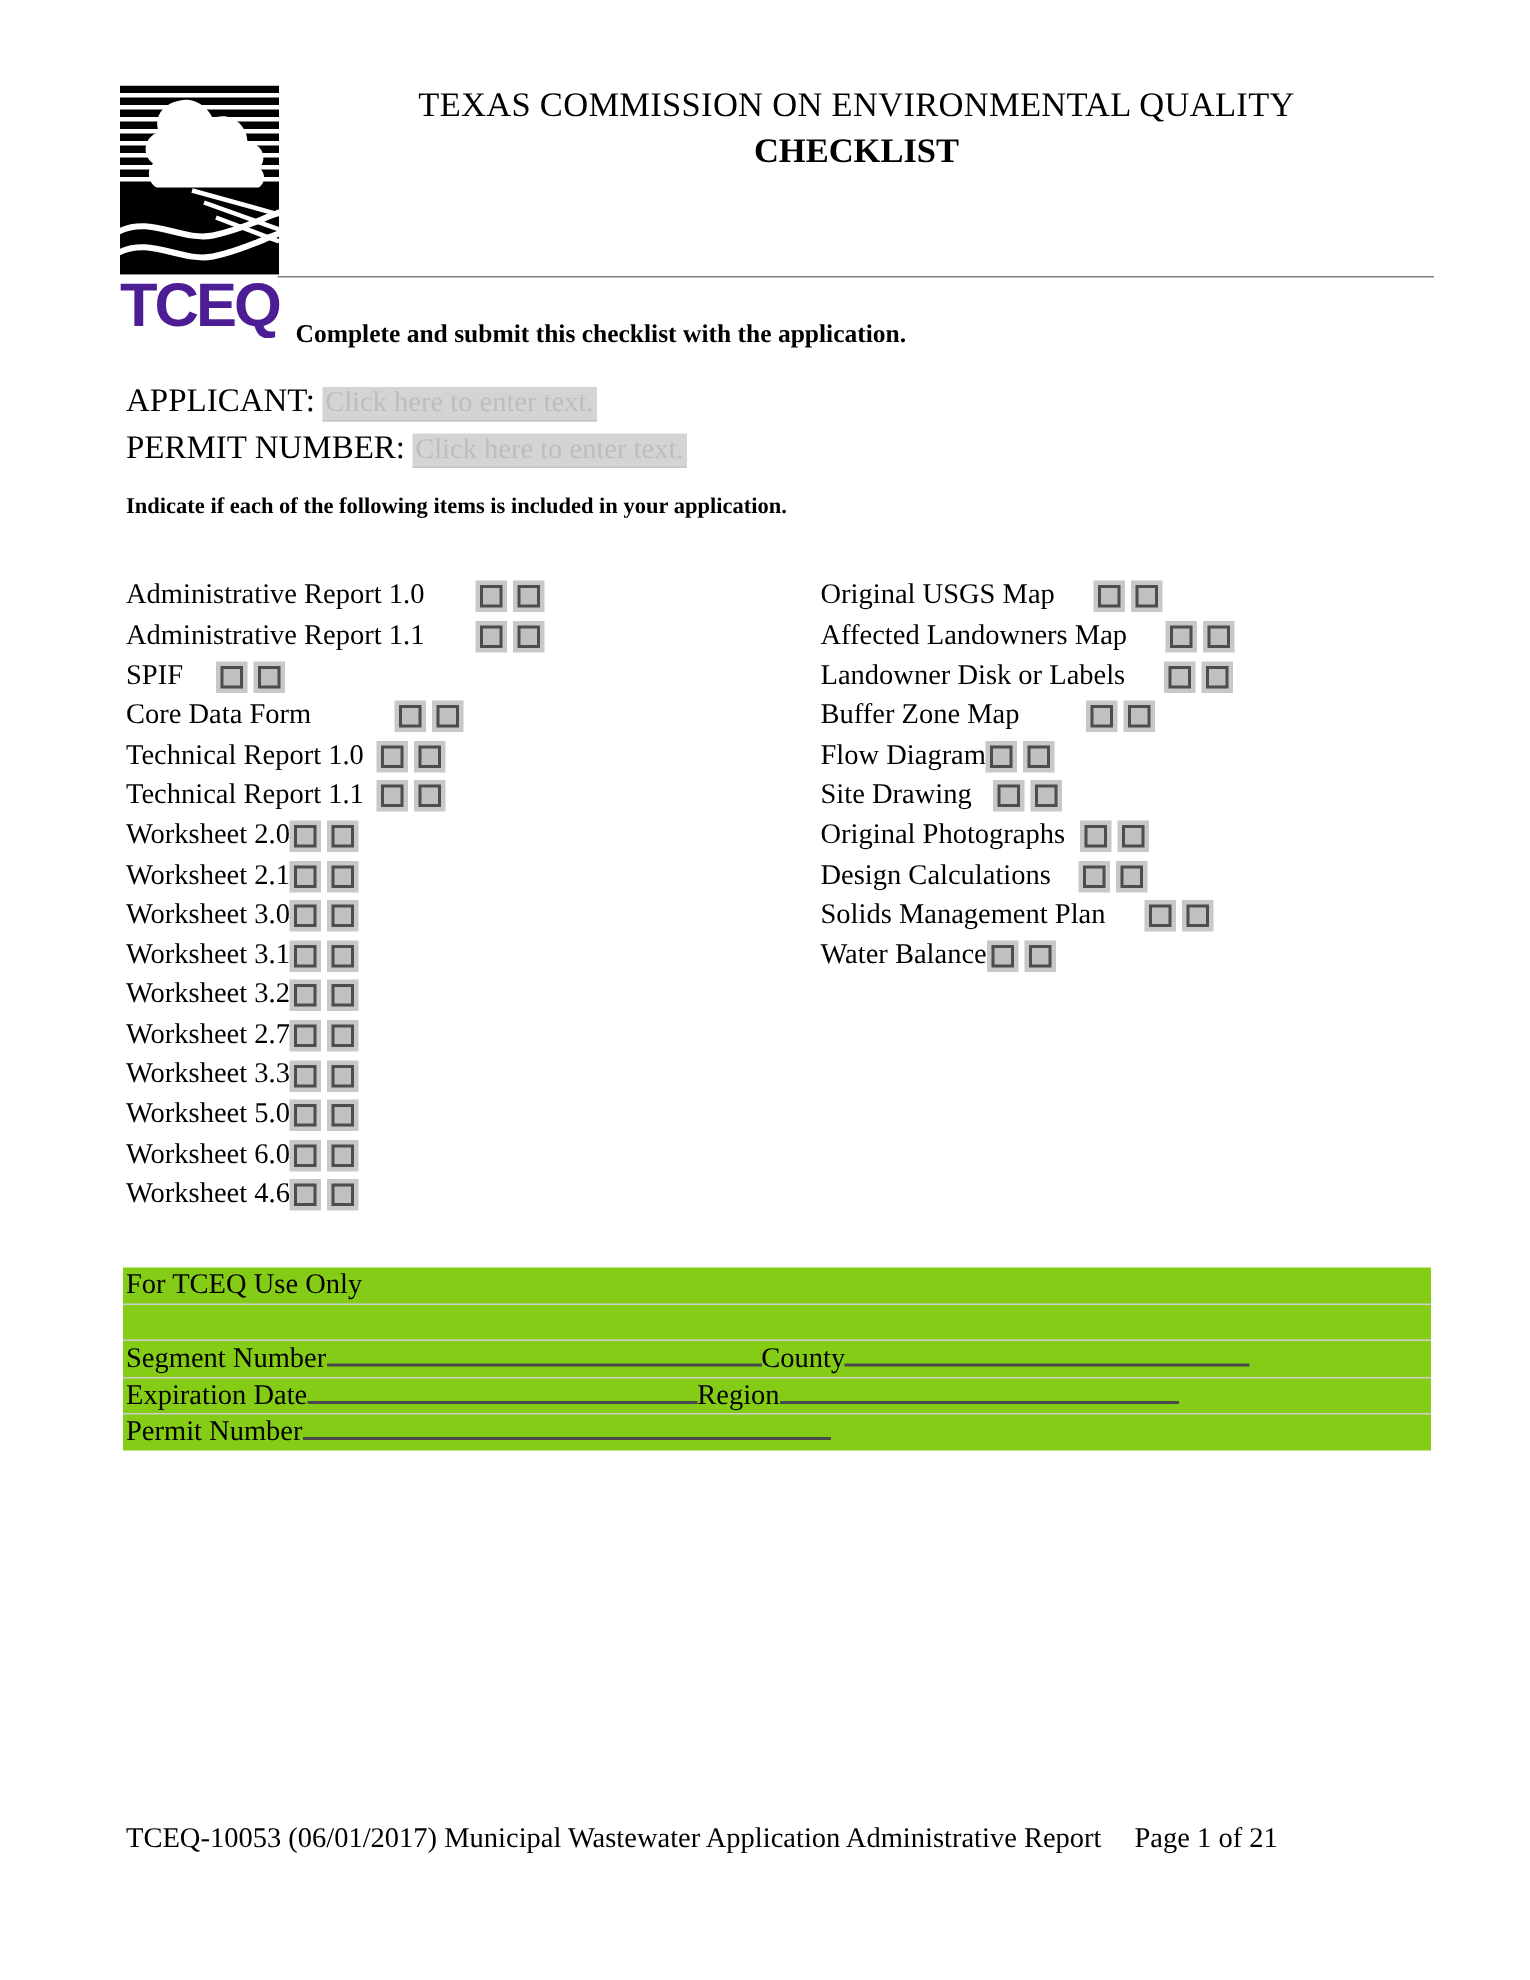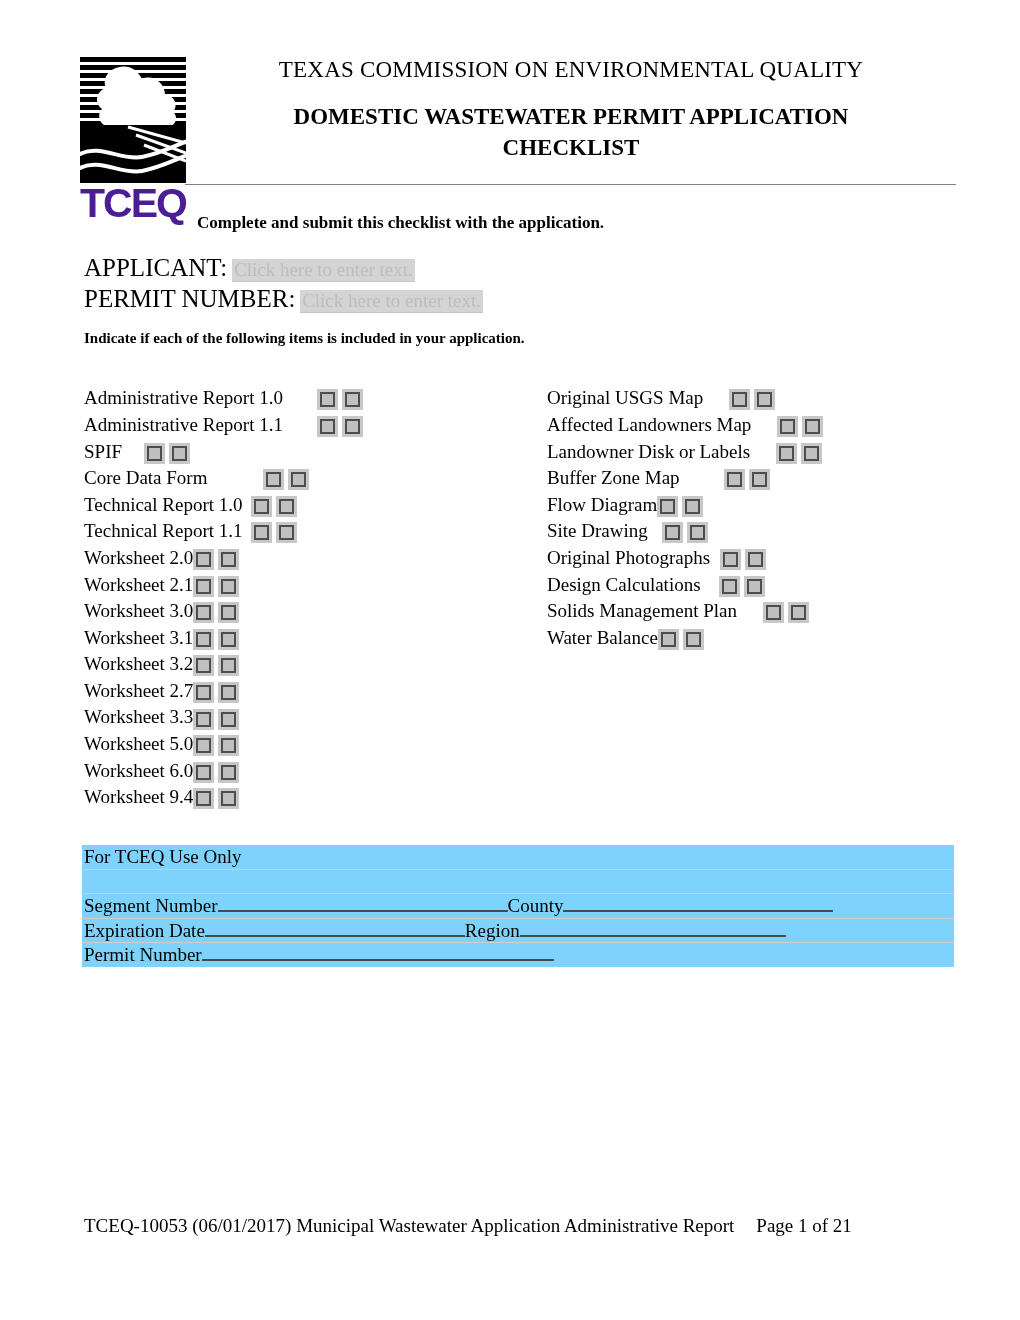--- a/index.html
+++ b/index.html
@@ -92,21 +92,21 @@
   
   .field-row {
     position: absolute;
     left: 84px;
     font-size: 19px;
     white-space: nowrap;
   }
   .field-applicant { top: 254px; }
   .field-permit { top: 285px; }
 
-  .field-label { font-size: 25px; }
+  .field-label { font-size: 22px; }
 
   .placeholder {
     display: inline-block;
     background: #d4d4d4;
     color: #bdbdbd;
     border-bottom: 1px solid #c4c4c4;
     padding: 0 2px;
     font-size: 19px;
     vertical-align: baseline;
   }
@@ -169,21 +169,21 @@
     background: #c0c0c0;
     box-sizing: content-box;
   }
 
   
   .use-only {
     position: absolute;
     left: 82px;
     top: 845px;
     width: 872px;
-    background: #7dd3fc;
+    background: #84cc16;
     padding: 0;
   }
   .uo-line {
     font-size: 19px;
     line-height: 23.5px;
     white-space: nowrap;
     padding-left: 2px;
     border-bottom: 1px solid #cfcfcf;
   }
   .uo-blank-line {
@@ -243,21 +243,20 @@
       </g>
 
       <path fill="none" stroke="#ffffff" stroke-width="4" d="M-2 98 C20 86 40 104 62 100 C82 96 96 88 108 84"></path>
       <path fill="none" stroke="#ffffff" stroke-width="4" d="M-2 112 C20 100 40 118 62 114 C82 110 96 102 108 98"></path>
     </svg>
     <span class="logo-word">TCEQ</span>
   </div>
 
   <div class="header-text">
     <div class="hdr-line1">TEXAS COMMISSION ON ENVIRONMENTAL QUALITY</div>
-    <div class="hdr-line2">DOMESTIC WASTEWATER PERMIT APPLICATION</div>
     <div class="hdr-line3">CHECKLIST</div>
   </div>
   <div class="header-rule"></div>
 
   <div class="instruction-top">Complete and submit this checklist with the application.</div>
 
   <div class="field-row field-applicant">
     <span class="field-label">APPLICANT:</span>
     <span class="placeholder">Click here to enter text.</span>
   </div>
@@ -279,21 +278,21 @@
         <div class="cl-row"><span class="cl-label">Technical Report 1.1</span><span class="cl-gap" style="width: 8px;"></span><span class="cbpair"><span class="cbwrap"><span class="cbox"></span></span><span class="cbwrap"><span class="cbox"></span></span></span></div>
         <div class="cl-row"><span class="cl-label">Worksheet 2.0</span><span class="cl-gap" style="width: 0px;"></span><span class="cbpair"><span class="cbwrap"><span class="cbox"></span></span><span class="cbwrap"><span class="cbox"></span></span></span></div>
         <div class="cl-row"><span class="cl-label">Worksheet 2.1</span><span class="cl-gap" style="width: 0px;"></span><span class="cbpair"><span class="cbwrap"><span class="cbox"></span></span><span class="cbwrap"><span class="cbox"></span></span></span></div>
         <div class="cl-row"><span class="cl-label">Worksheet 3.0</span><span class="cl-gap" style="width: 0px;"></span><span class="cbpair"><span class="cbwrap"><span class="cbox"></span></span><span class="cbwrap"><span class="cbox"></span></span></span></div>
         <div class="cl-row"><span class="cl-label">Worksheet 3.1</span><span class="cl-gap" style="width: 0px;"></span><span class="cbpair"><span class="cbwrap"><span class="cbox"></span></span><span class="cbwrap"><span class="cbox"></span></span></span></div>
         <div class="cl-row"><span class="cl-label">Worksheet 3.2</span><span class="cl-gap" style="width: 0px;"></span><span class="cbpair"><span class="cbwrap"><span class="cbox"></span></span><span class="cbwrap"><span class="cbox"></span></span></span></div>
         <div class="cl-row"><span class="cl-label">Worksheet 2.7</span><span class="cl-gap" style="width: 0px;"></span><span class="cbpair"><span class="cbwrap"><span class="cbox"></span></span><span class="cbwrap"><span class="cbox"></span></span></span></div>
         <div class="cl-row"><span class="cl-label">Worksheet 3.3</span><span class="cl-gap" style="width: 0px;"></span><span class="cbpair"><span class="cbwrap"><span class="cbox"></span></span><span class="cbwrap"><span class="cbox"></span></span></span></div>
         <div class="cl-row"><span class="cl-label">Worksheet 5.0</span><span class="cl-gap" style="width: 0px;"></span><span class="cbpair"><span class="cbwrap"><span class="cbox"></span></span><span class="cbwrap"><span class="cbox"></span></span></span></div>
         <div class="cl-row"><span class="cl-label">Worksheet 6.0</span><span class="cl-gap" style="width: 0px;"></span><span class="cbpair"><span class="cbwrap"><span class="cbox"></span></span><span class="cbwrap"><span class="cbox"></span></span></span></div>
-        <div class="cl-row"><span class="cl-label">Worksheet 9.4</span><span class="cl-gap" style="width: 0px;"></span><span class="cbpair"><span class="cbwrap"><span class="cbox"></span></span><span class="cbwrap"><span class="cbox"></span></span></span></div>
+        <div class="cl-row"><span class="cl-label">Worksheet 4.6</span><span class="cl-gap" style="width: 0px;"></span><span class="cbpair"><span class="cbwrap"><span class="cbox"></span></span><span class="cbwrap"><span class="cbox"></span></span></span></div>
       </div>
     <div class="col col-right" id="col-right">
         <div class="cl-row"><span class="cl-label">Original USGS Map</span><span class="cl-gap" style="width: 26px;"></span><span class="cbpair"><span class="cbwrap"><span class="cbox"></span></span><span class="cbwrap"><span class="cbox"></span></span></span></div>
         <div class="cl-row"><span class="cl-label">Affected Landowners Map</span><span class="cl-gap" style="width: 26px;"></span><span class="cbpair"><span class="cbwrap"><span class="cbox"></span></span><span class="cbwrap"><span class="cbox"></span></span></span></div>
         <div class="cl-row"><span class="cl-label">Landowner Disk or Labels</span><span class="cl-gap" style="width: 26px;"></span><span class="cbpair"><span class="cbwrap"><span class="cbox"></span></span><span class="cbwrap"><span class="cbox"></span></span></span></div>
         <div class="cl-row"><span class="cl-label">Buffer Zone Map</span><span class="cl-gap" style="width: 44px;"></span><span class="cbpair"><span class="cbwrap"><span class="cbox"></span></span><span class="cbwrap"><span class="cbox"></span></span></span></div>
         <div class="cl-row"><span class="cl-label">Flow Diagram</span><span class="cl-gap" style="width: 0px;"></span><span class="cbpair"><span class="cbwrap"><span class="cbox"></span></span><span class="cbwrap"><span class="cbox"></span></span></span></div>
         <div class="cl-row"><span class="cl-label">Site Drawing</span><span class="cl-gap" style="width: 14px;"></span><span class="cbpair"><span class="cbwrap"><span class="cbox"></span></span><span class="cbwrap"><span class="cbox"></span></span></span></div>
         <div class="cl-row"><span class="cl-label">Original Photographs</span><span class="cl-gap" style="width: 10px;"></span><span class="cbpair"><span class="cbwrap"><span class="cbox"></span></span><span class="cbwrap"><span class="cbox"></span></span></span></div>
         <div class="cl-row"><span class="cl-label">Design Calculations</span><span class="cl-gap" style="width: 18px;"></span><span class="cbpair"><span class="cbwrap"><span class="cbox"></span></span><span class="cbwrap"><span class="cbox"></span></span></span></div>

